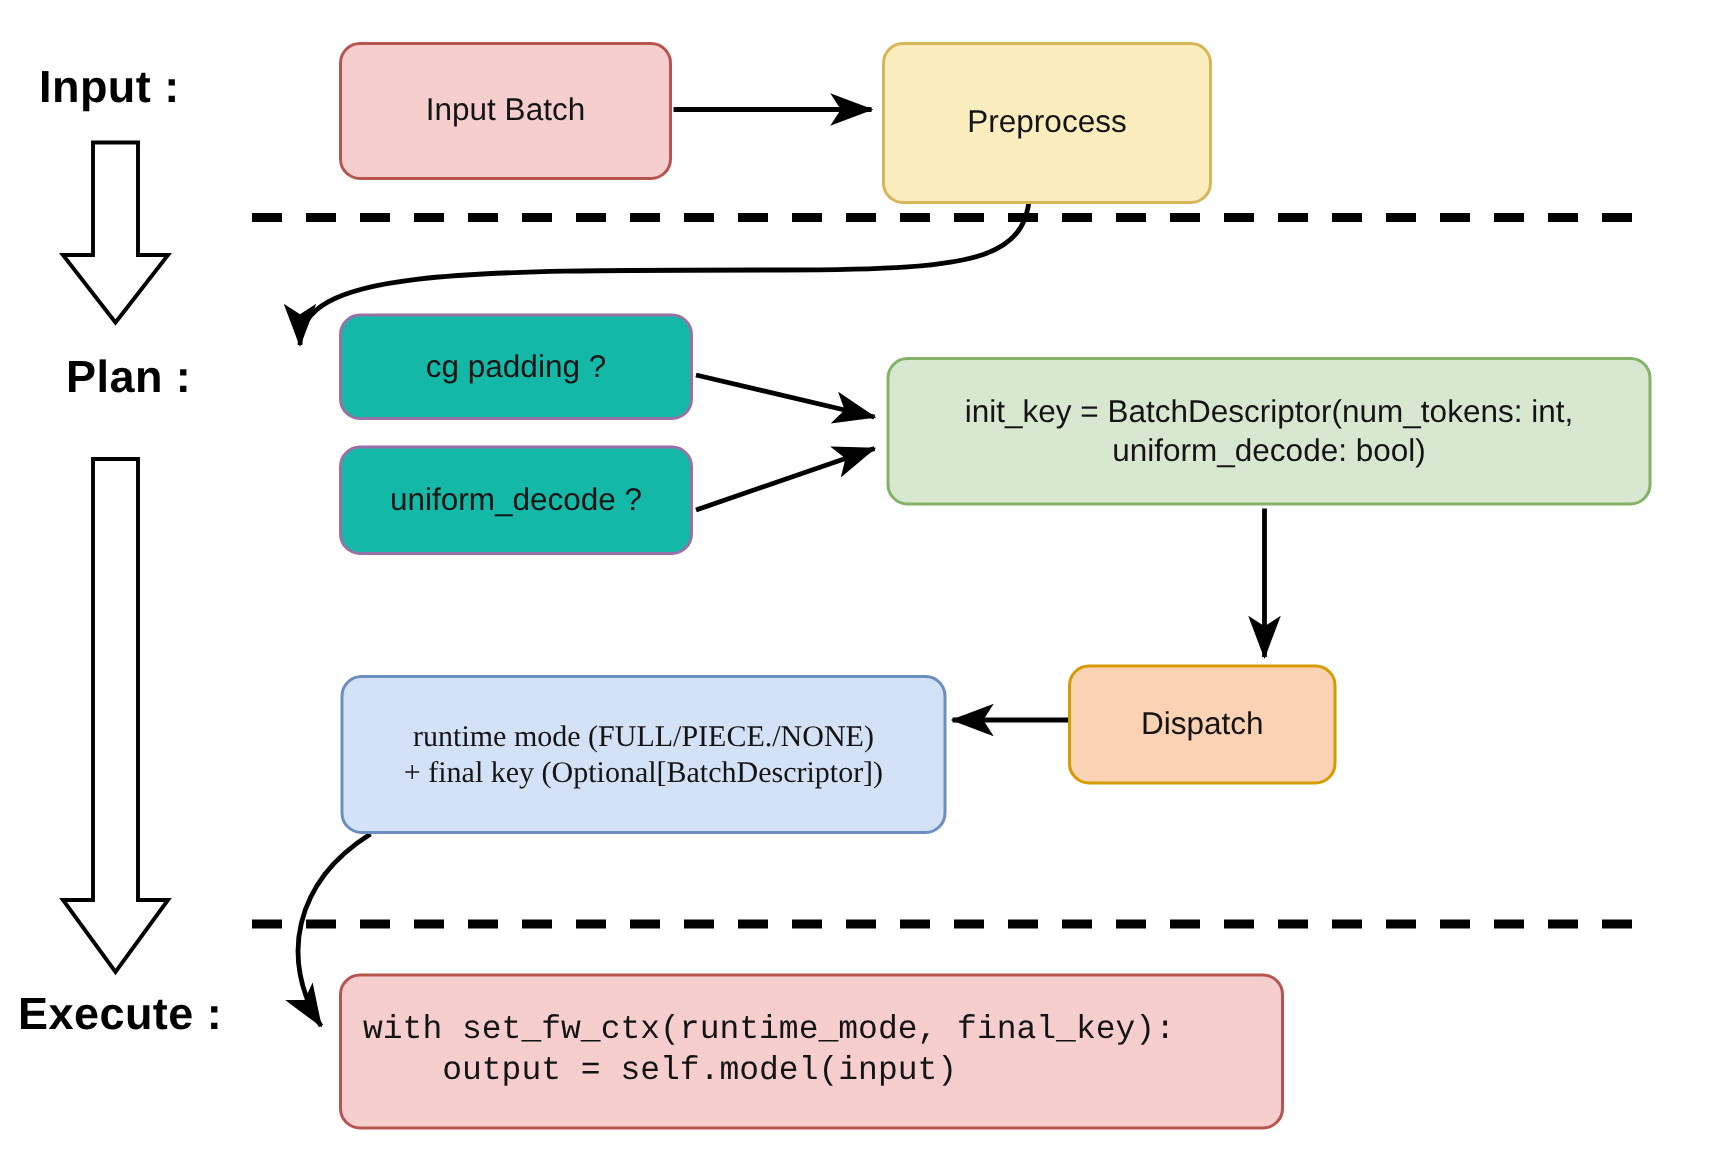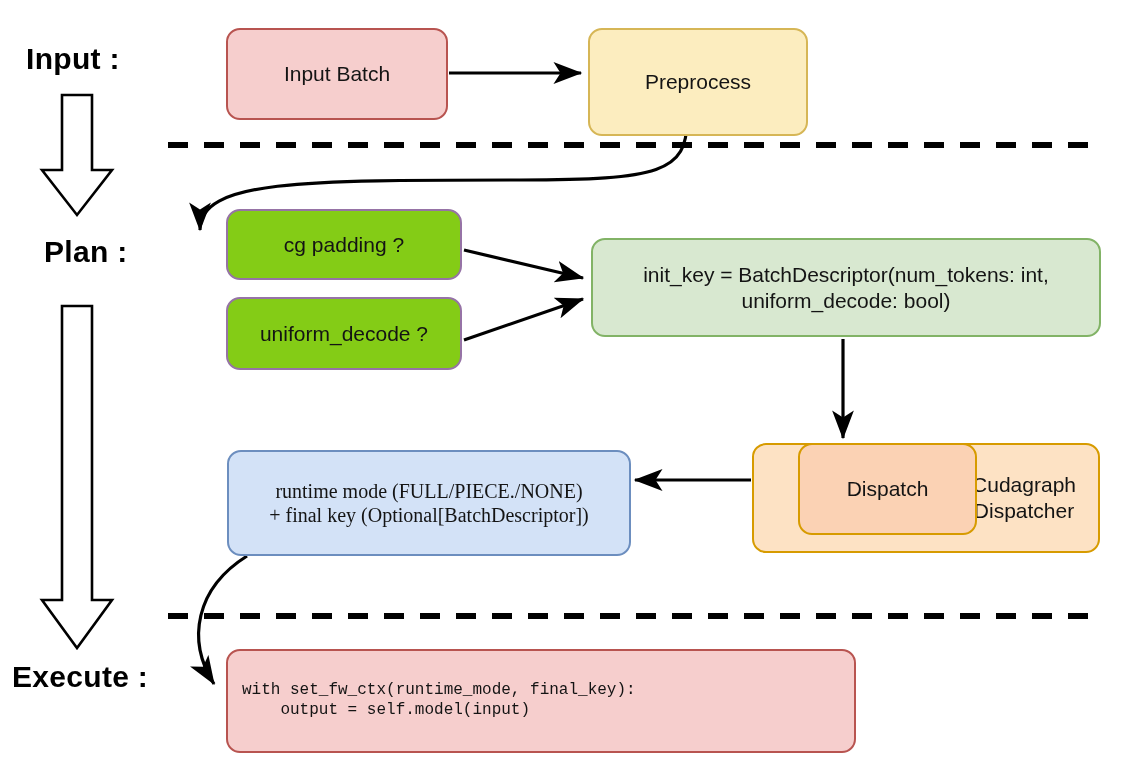--- a/index.html
+++ b/index.html
@@ -48,33 +48,33 @@
     font-size: 21px;
     color: #141414;
     line-height: 1.22;
     padding: 4px 20px;
   }
   .node .lines { width: 100%; }
   .node .lines > div { white-space: nowrap; }
 
   .n-input-batch   { background:#f6cecd; border-color:#b85450; }
   .n-preprocess    { background:#fcedbf; border-color:#d6b656; }
-  .n-purple        { background:#84cc16; border-color:#9673a6;text-align:center; }
+  .n-purple        { background:#14b8a6; border-color:#9673a6;text-align:center; }
   .n-green         { background:#d8e8d0; border-color:#82b366; }
   .n-blue          { background:#d3e2f7; border-color:#6c8ebf; }
   .n-orange-outer  { background:#fde2c4; border-color:#d79b00; }
   .n-orange-inner  { background:#fbd2b4; border-color:#d79b00; }
   .n-code          { background:#f6cecd; border-color:#b85450; }
 
   .n-orange-outer { justify-content: flex-end; padding-right: 22px; }
   .n-code {
     justify-content: flex-start;
     align-items: center;
     font-family: "Liberation Mono", "DejaVu Sans Mono", monospace;
-    font-size: 16px;
+    font-size: 22px;
     padding-left: 14px;
     text-align: left;
   }
   .n-code .lines > div { white-space: pre; }
   .n-blue  { font-size: 20px; font-family: Liberation Serif, serif; }
   .n-green { font-size: 21px; }
 </style>
 </head>
 <body>
 
@@ -128,28 +128,22 @@
     <span>uniform_decode ?</span>
   </div>
 
   <div class="node n-green" style="left:591px; top:238px; width:510px; height:99px;">
     <div class="lines">
       <div>init_key = BatchDescriptor(num_tokens: int,</div>
       <div>uniform_decode: bool)</div>
     </div>
   </div>
 
-  <div class="node n-orange-outer" style="left:752px; top:443px; width:348px; height:110px;">
-    <div class="lines" style="width:auto;">
-      <div>Cudagraph</div>
-      <div>Dispatcher</div>
-    </div>
-  </div>
 
-  <div class="node n-orange-inner" style="left:798px; top:443px; width:179px; height:92px;">
+  <div class="node n-orange-inner" style="left:712px; top:443px; width:179px; height:80px;">
     <span>Dispatch</span>
   </div>
 
   <div class="node n-blue" style="left:227px; top:450px; width:404px; height:106px;">
     <div class="lines">
       <div>runtime mode (FULL/PIECE./NONE)</div>
       <div>+ final key (Optional[BatchDescriptor])</div>
     </div>
   </div>
 

